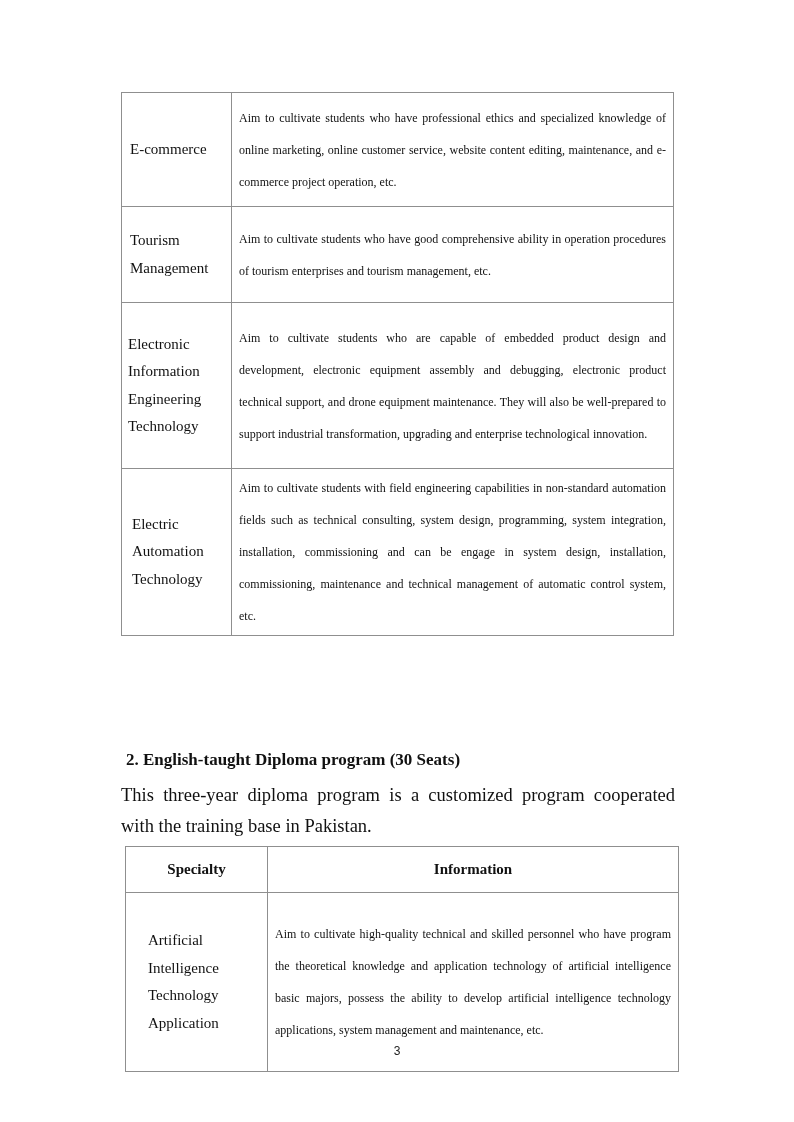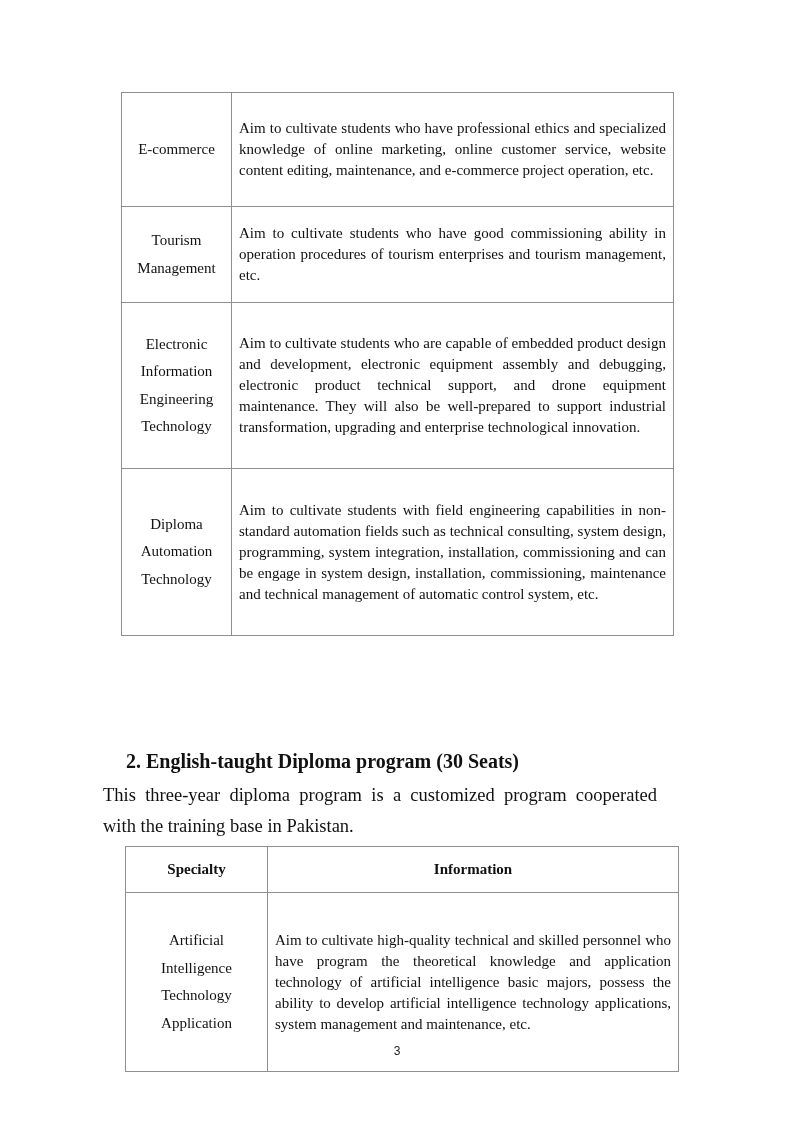--- a/index.html
+++ b/index.html
@@ -2,24 +2,24 @@
 <html><head>
   <meta charset="utf-8">
   <style>
     html, body { margin: 0; padding: 0; background: #ffffff; }
     body { width: 794px; height: 1122px; position: relative; overflow: hidden;
            font-family: "Liberation Serif", "DejaVu Serif", serif; color: #111; }
     table { border-collapse: collapse; position: absolute; table-layout: fixed; }
     td, th { border: 1px solid #8f8f8f; vertical-align: middle; padding: 0; }
     .t1 { left: 121px; top: 92px; width: 553px; }
     .t1 col.c1 { width: 110px; }
-    .spec { text-align: center; font-size: 15px; line-height: 27.5px; }
-    .intro { font-size: 15px; line-height: 21px; text-align: justify; padding: 0 7px 0 7px; }
-    .section-title { position: absolute; left: 126px; top: 750px; font-weight: bold; font-size: 20px; }
-    .para { position: absolute; left: 103px; top: 780px; width: 554px; font-size: 18.5px;
+    .spec { text-align: left; font-size: 15px; line-height: 27.5px; }
+    .intro { font-size: 12px; line-height: 32px; text-align: justify; padding: 0 7px 0 7px; }
+    .section-title { position: absolute; left: 126px; top: 750px; font-weight: bold; font-size: 17px; }
+    .para { position: absolute; left: 121px; top: 780px; width: 554px; font-size: 18.5px;
             line-height: 31px; text-align: justify; }
     .t2 { left: 125px; top: 846px; width: 554px; }
     .t2 col.c1 { width: 142px; }
     .t2 th { font-weight: bold; font-size: 15px; height: 45px; text-align: center; margin-top: 48px; }
     .page-num { position: absolute; left: 0; width: 794px; top: 1044px; text-align: center;
                 font-family: "Liberation Sans", sans-serif; font-size: 12px; color: #222; }
   </style>
 </head>
 <body>
 
@@ -28,28 +28,28 @@
       <col class="c1">
       <col>
     </colgroup>
   <tbody>
       <tr style="height:114px">
     <td class="spec" style="padding:0 8px">E-commerce</td>
     <td class="intro">Aim to cultivate students who have professional ethics and specialized knowledge of online marketing, online customer service, website content editing, maintenance, and e-commerce project operation, etc.</td>
   </tr>
   <tr style="height:96px">
     <td class="spec" style="padding:0 8px">Tourism Management</td>
-    <td class="intro">Aim to cultivate students who have good commissioning ability in operation procedures of tourism enterprises and tourism management, etc.</td>
+    <td class="intro">Aim to cultivate students who have good comprehensive ability in operation procedures of tourism enterprises and tourism management, etc.</td>
   </tr>
   <tr style="height:166px">
     <td class="spec" style="padding:8px 6px">Electronic Information Engineering Technology</td>
     <td class="intro">Aim to cultivate students who are capable of embedded product design and development, electronic equipment assembly and debugging, electronic product technical support, and drone equipment maintenance. They will also be well-prepared to support industrial transformation, upgrading and enterprise technological innovation.</td>
   </tr>
   <tr style="height:167px">
-    <td class="spec" style="padding:0 10px">Diploma Automation Technology</td>
+    <td class="spec" style="padding:0 10px">Electric Automation Technology</td>
     <td class="intro">Aim to cultivate students with field engineering capabilities in non-standard automation fields such as technical consulting, system  design, programming, system integration, installation, commissioning and can be engage in system design, installation, commissioning, maintenance and technical management of automatic control system, etc.</td>
   </tr>
 </tbody>
   </table>
 
 <div class="section-title">2. English-taught Diploma program (30 Seats)</div>
 <div class="para">This three-year diploma program is a customized program cooperated with the training base in Pakistan.</div>
 
 <table class="t2">
   <colgroup>

